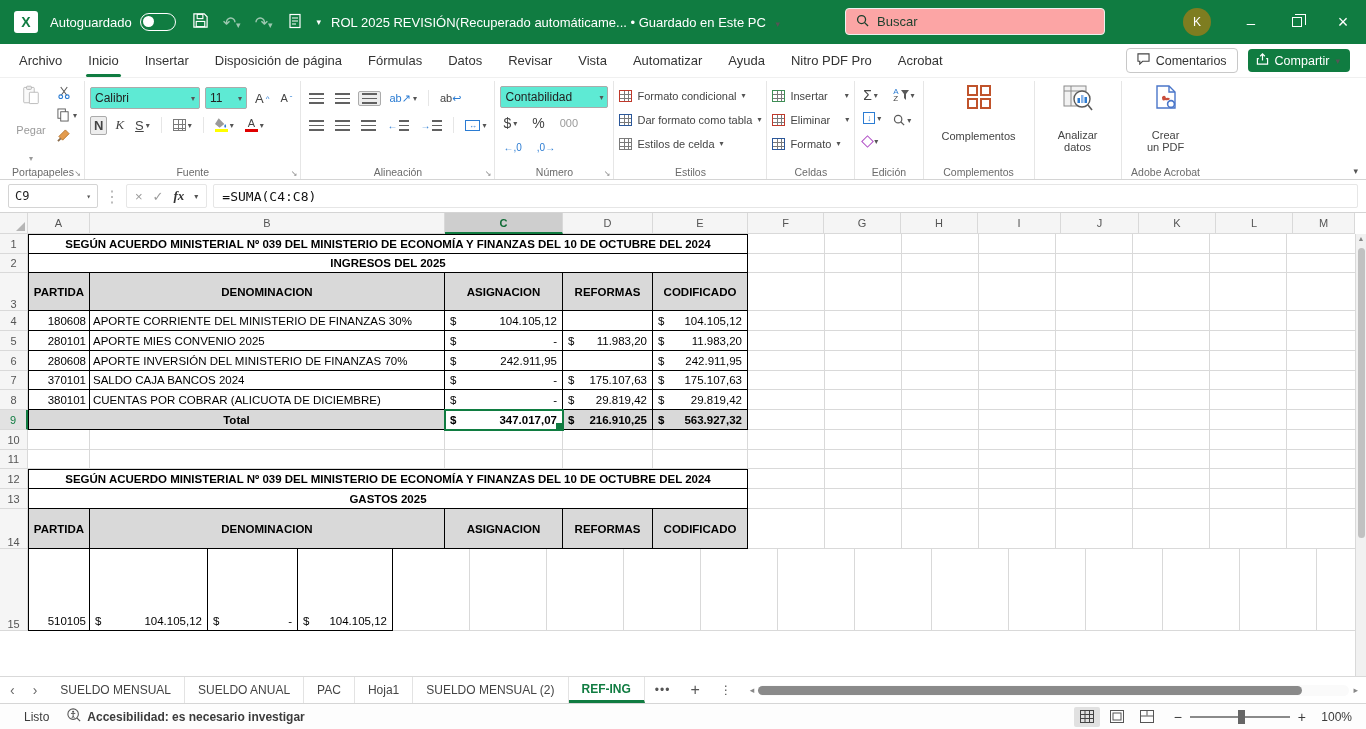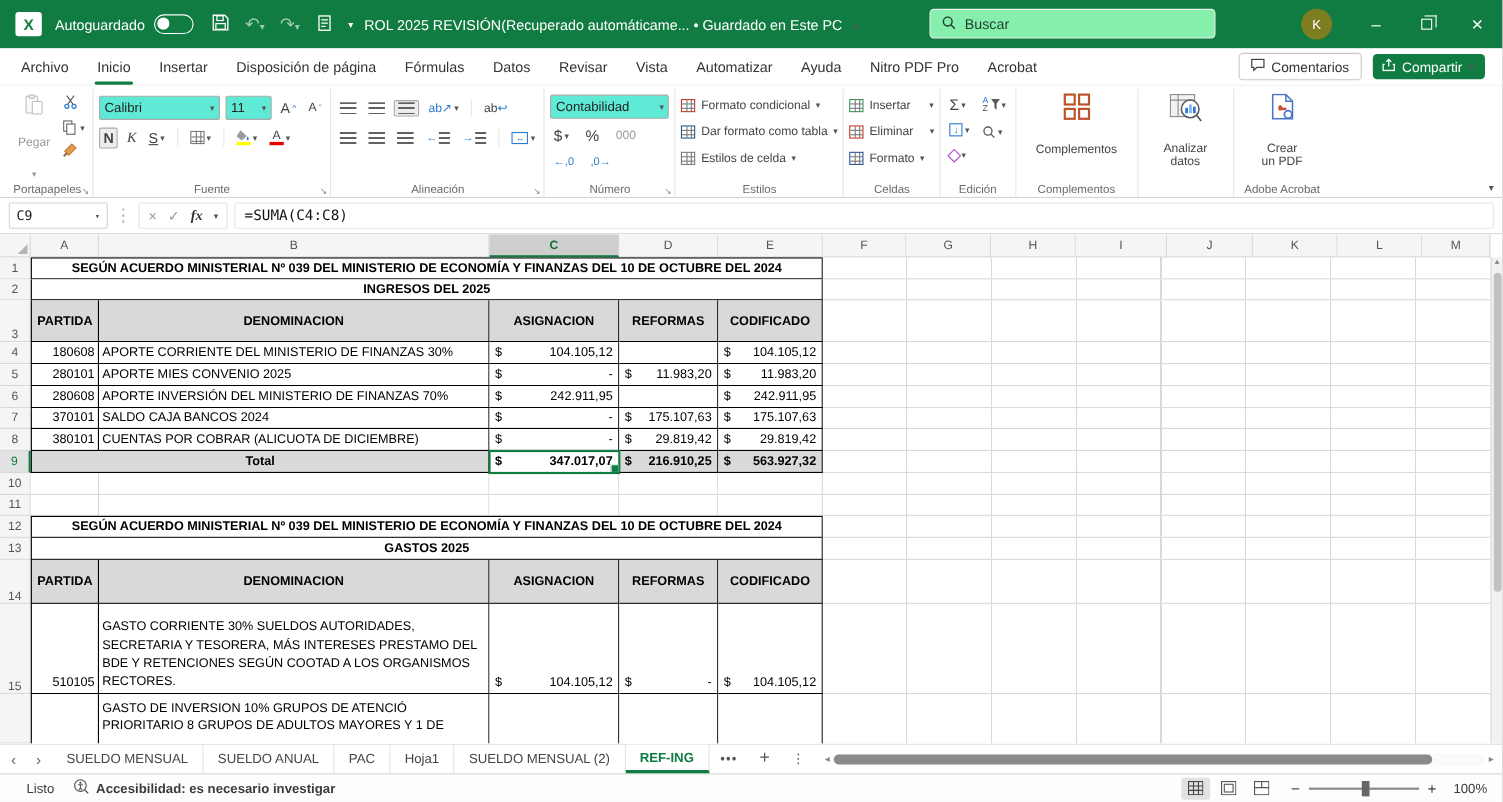--- a/index.html
+++ b/index.html
@@ -10,21 +10,21 @@
   .titlebar { height:44px; background:#107C41; display:flex; align-items:center; color:#fff; font-size:13px; position:relative; }
   .xlogo { width:24px; height:22px; margin:0 12px 0 14px; background:#fff; border-radius:3px; color:#107C41; font-weight:bold; font-size:14px; display:flex; align-items:center; justify-content:center; }
   .autosave { display:flex; align-items:center; gap:8px; }
   .toggle { width:36px; height:18px; border:1.5px solid #fff; border-radius:10px; position:relative; }
   .toggle::before { content:""; position:absolute; left:2px; top:2px; width:11px; height:11px; border-radius:50%; background:#fff; }
   .qat { display:flex; align-items:center; gap:14px; margin-left:16px; }
   .qat .dim { color:#9ec8b1; font-size:16px; }
   .qat .chev { font-size:9px; color:#fff; }
   .doc-title { margin-left:10px; white-space:nowrap; }
   .doc-title .chev { font-size:9px; margin-left:6px; }
-  .searchbox { position:absolute; left:845px; top:8px; width:260px; height:27px; background:#86efac; border:1px solid #eaf2ee; border-radius:4px; display:flex; align-items:center; padding:0 10px; gap:8px; }
+  .searchbox { position:absolute; left:845px; top:8px; width:260px; height:27px; background:#fca5a5; border:1px solid #eaf2ee; border-radius:4px; display:flex; align-items:center; padding:0 10px; gap:8px; }
   .searchbox input { border:none; background:transparent; outline:none; font-size:13px; color:#1b3f2c; width:200px; font-family:"Liberation Sans",sans-serif; }
   .searchbox input::placeholder { color:#1b3f2c; opacity:1; }
   .avatar { position:absolute; left:1183px; top:8px; width:28px; height:28px; border-radius:50%; background:#7e7d20; color:#fff; display:flex; align-items:center; justify-content:center; font-size:12px; }
   .wbtns { position:absolute; right:0; top:0; height:44px; display:flex; }
   .wbtn { width:46px; height:44px; display:flex; align-items:center; justify-content:center; color:#fff; font-size:15px; }
   .restore-glyph { width:10px; height:10px; border:1.2px solid #fff; position:relative; }
   .restore-glyph::before { content:""; position:absolute; left:2px; top:-4px; width:10px; height:10px; border-top:1.2px solid #fff; border-right:1.2px solid #fff; }
 
   
   .mtabs { height:34px; background:#fff; display:flex; align-items:stretch; padding-left:6px; font-size:13px; color:#333; position:relative; border-bottom:1px solid #f0f0f0; }
@@ -692,45 +692,35 @@
       <div class="c wb tc gray ctr bold">DENOMINACION</div>
       <div class="c wc tc gray ctr bold">ASIGNACION</div>
       <div class="c wd tc gray ctr bold">REFORMAS</div>
       <div class="c we tc gray ctr bold">CODIFICADO</div>
       <div class="fillrest"></div>
     </div>
 
     <div class="r" style="height:82px">
       <div class="rh" style="align-items:flex-end">15</div>
       <div class="c wa tc first rt btm">510105</div>
-      <div class="c wb tc wrapcell">GASTO CORRIENTE 30% SUELDOS AUTORIDADES, SECRETARIA Y TESORERA, MÁS INTERESES PRESTAMO DEL BDE Y RETENCIONES SEGÚN COOTAD A LOS ORGANISMOS RECTORES.</div>
       <div class="c wc tc acc btm">
           <span class="sym">$</span>
           <span class="val">104.105,12</span>
         </div>
       <div class="c wd tc acc btm">
           <span class="sym">$</span>
           <span class="val">-</span>
         </div>
       <div class="c we tc acc btm">
           <span class="sym">$</span>
           <span class="val">104.105,12</span>
         </div>
       <div class="fillrest"></div>
     </div>
 
-    <div class="r" style="height:45px">
-      <div class="rh"></div>
-      <div class="c wa tc first" style="border-bottom:none"></div>
-      <div class="c wb tc" style="border-bottom:none; align-items:flex-start; line-height:16.4px; padding-top:5px">GASTO DE INVERSION 10% GRUPOS DE ATENCIÓ PRIORITARIO 8 GRUPOS DE ADULTOS MAYORES Y 1 DE</div>
-      <div class="c wc tc" style="border-bottom:none"></div>
-      <div class="c wd tc" style="border-bottom:none"></div>
-      <div class="c we tc" style="border-bottom:none"></div>
-      <div class="fillrest" style="border-bottom:none"></div>
-    </div>
 
     <div class="vscroll">
       <span class="sarrow">▲</span>
       <span class="vthumb"></span>
     </div>
   </div>
 
   <div class="tabbar">
     <div class="nav">
       <span>‹</span>

